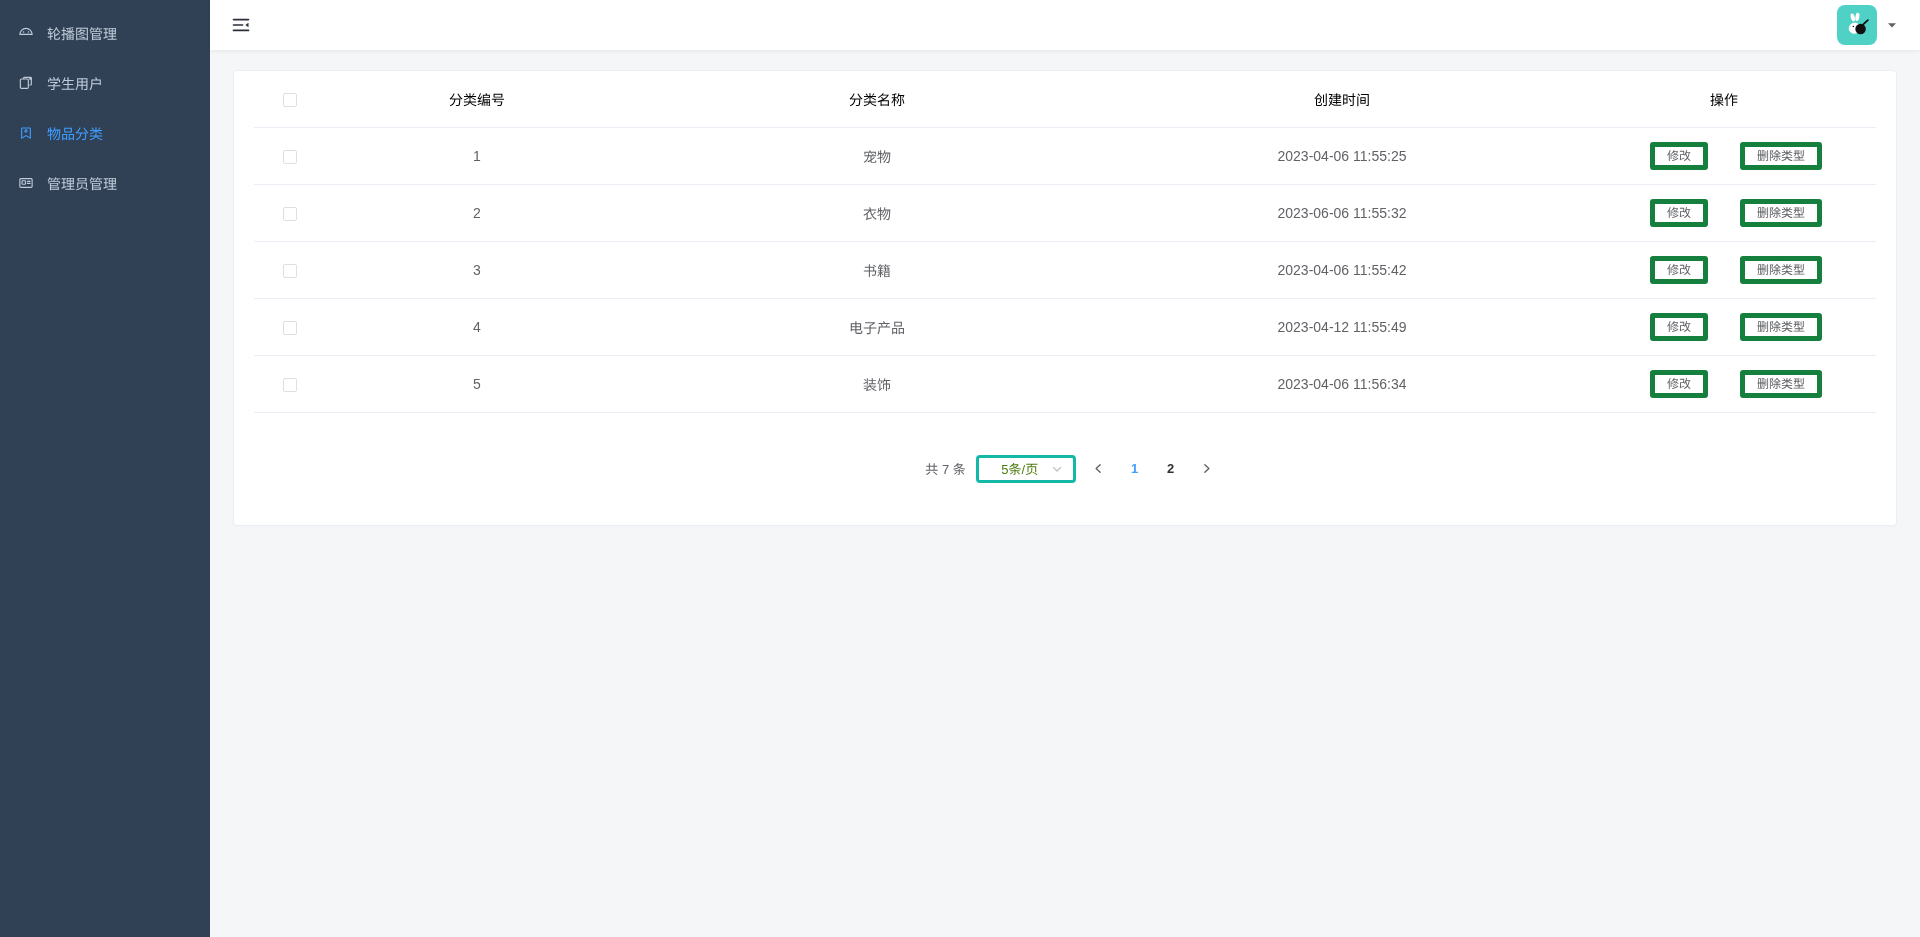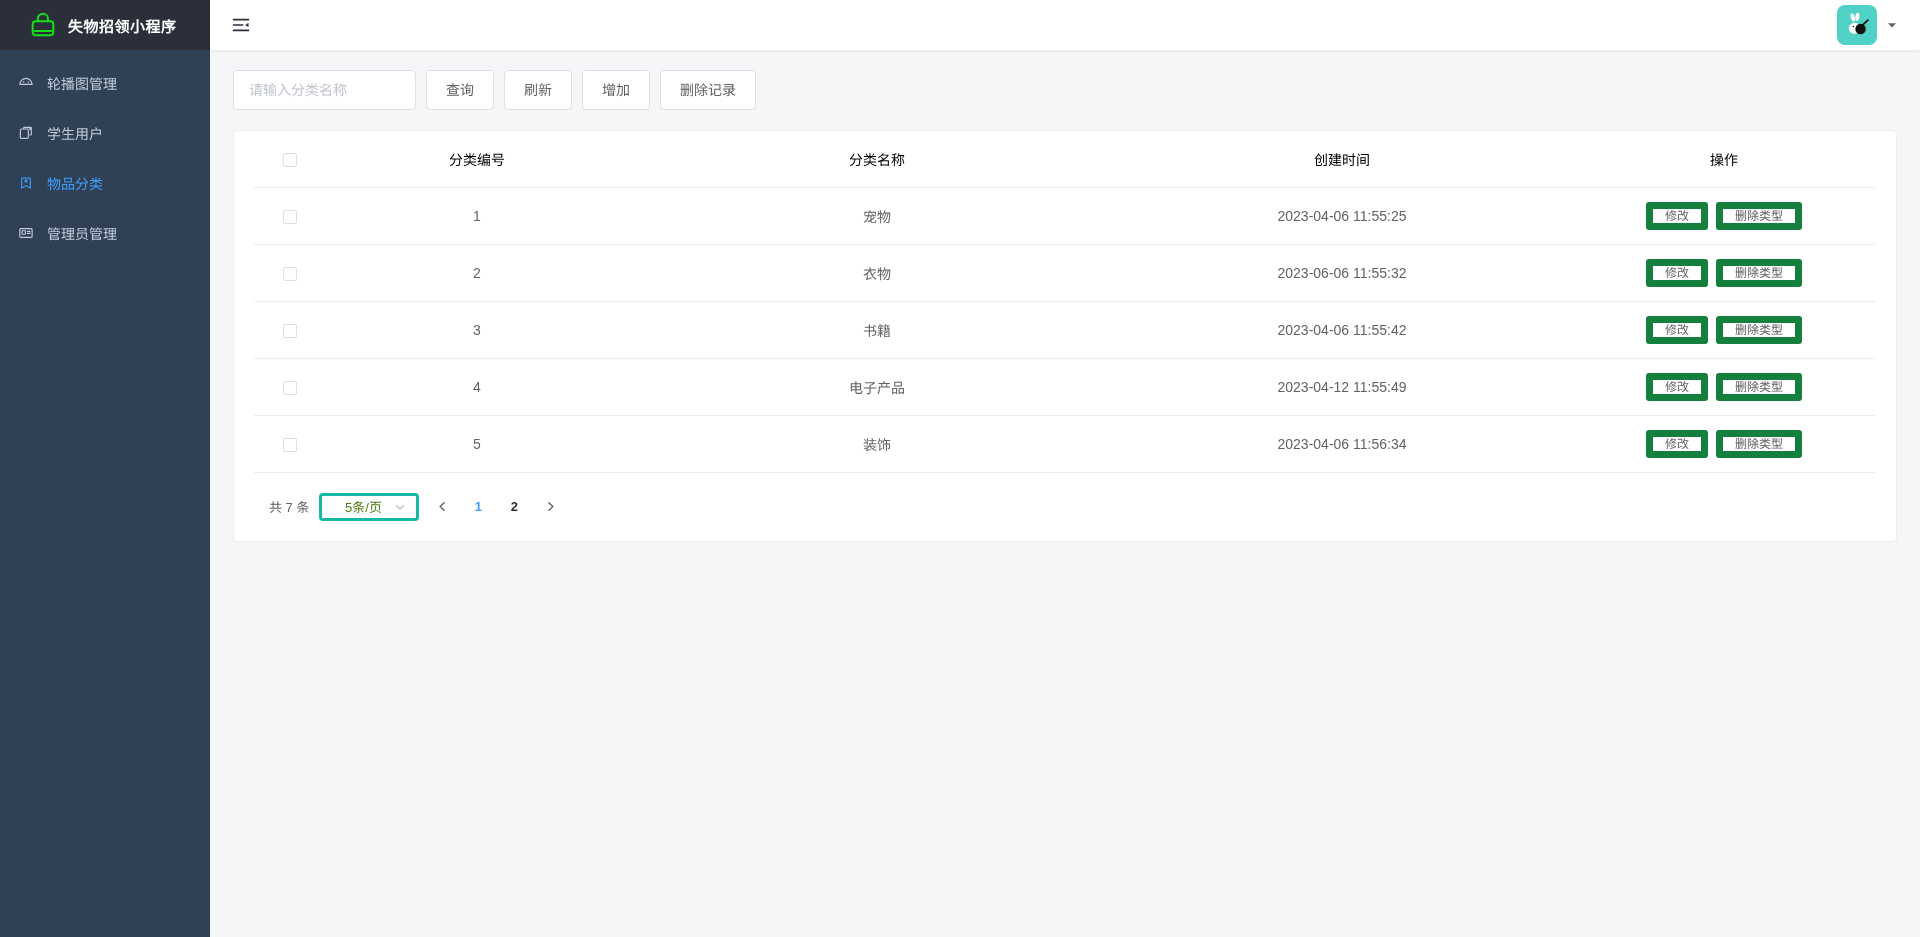--- a/index.html
+++ b/index.html
@@ -195,40 +195,42 @@
     background: #fff;
     display: inline-block;
     vertical-align: middle;
     cursor: pointer;
   }
 
   .ops { display: flex; gap: 8px; justify-content: center; align-items: center; }
   .btn-sm {
     height: 28px;
     padding: 0 12px;
-    border: 7px solid #15803d;
+    border: 5px solid #15803d;
     border-radius: 3px;
     background: #ffffff;
     color: #606266;
     font-size: 12px;
     font-family: inherit;
     cursor: pointer;
     white-space: nowrap;
     line-height: 1;
+    margin-left: 24px;
   }
 
   
   .pagination {
     display: flex;
     align-items: center;
     gap: 10px;
-    height: 68px;
+    height: 112px;
     padding-left: 15px;
     font-size: 13px;
     color: #606266;
+    justify-content: center;
   }
   .pg-total { white-space: nowrap; color: #606266; }
   .pg-select {
     width: 100px;
     height: 28px;
     border: 3px solid #14b8a6;
     border-radius: 4px;
     background: #fff;
     display: flex;
     align-items: center;
@@ -255,30 +257,20 @@
     background: transparent; border: 0; font-family: inherit;
   }
   .pg-num.active { color: #409eff; }
 </style>
 </head>
 <body>
 
 <div class="app">
 
   <aside class="sidebar">
-    <div class="logo-bar">
-      <span class="logo-icon">
-        <svg viewBox="0 0 32 32" fill="none" xmlns="http://www.w3.org/2000/svg">
-          <path d="M10.5 12V9.2C10.5 6.3 12.9 4 15.9 4C18.9 4 21.3 6.3 21.3 9.2V12" stroke="#16e016" stroke-width="2.1" stroke-linecap="round"></path>
-          <rect x="5" y="12" width="22" height="15" rx="3.2" stroke="#16e016" stroke-width="2.1"></rect>
-          <path d="M7 22.5H25" stroke="#16e016" stroke-width="2.1" stroke-linecap="round"></path>
-        </svg>
-      </span>
-      <span class="logo-text">失物招领小程序</span>
-    </div>
 
     <nav class="menu">
 
       <div class="menu-item">
         <span class="m-ico">
           <svg viewBox="0 0 24 24" fill="none" stroke="currentColor" stroke-width="1.7" xmlns="http://www.w3.org/2000/svg">
             <path d="M3 14a9 9 0 0 1 18 0" stroke-linecap="round"></path>
             <path d="M3 14h18" stroke-linecap="round"></path>
             <circle cx="8.4" cy="10.6" r="1.2" fill="currentColor" stroke="none"></circle>
             <circle cx="15.6" cy="10.6" r="1.2" fill="currentColor" stroke="none"></circle>
@@ -347,27 +339,20 @@
         <span class="caret-down">
           <svg viewBox="0 0 12 12" xmlns="http://www.w3.org/2000/svg">
             <path d="M2 4.2h8L6 8.6z" fill="#606266"></path>
           </svg>
         </span>
       </div>
     </header>
 
     <main class="content">
 
-      <div class="toolbar">
-        <input class="search-input" type="text" placeholder="请输入分类名称" value="" style="">
-        <button class="btn">查询</button>
-        <button class="btn">刷新</button>
-        <button class="btn">增加</button>
-        <button class="btn">删除记录</button>
-      </div>
 
       <section class="card">
         <table class="data-table">
           <thead>
             <tr>
               <th class="col-check">
                 <span class="chk"></span>
               </th>
               <th class="col-id">分类编号</th>
               <th class="col-name">分类名称</th>

